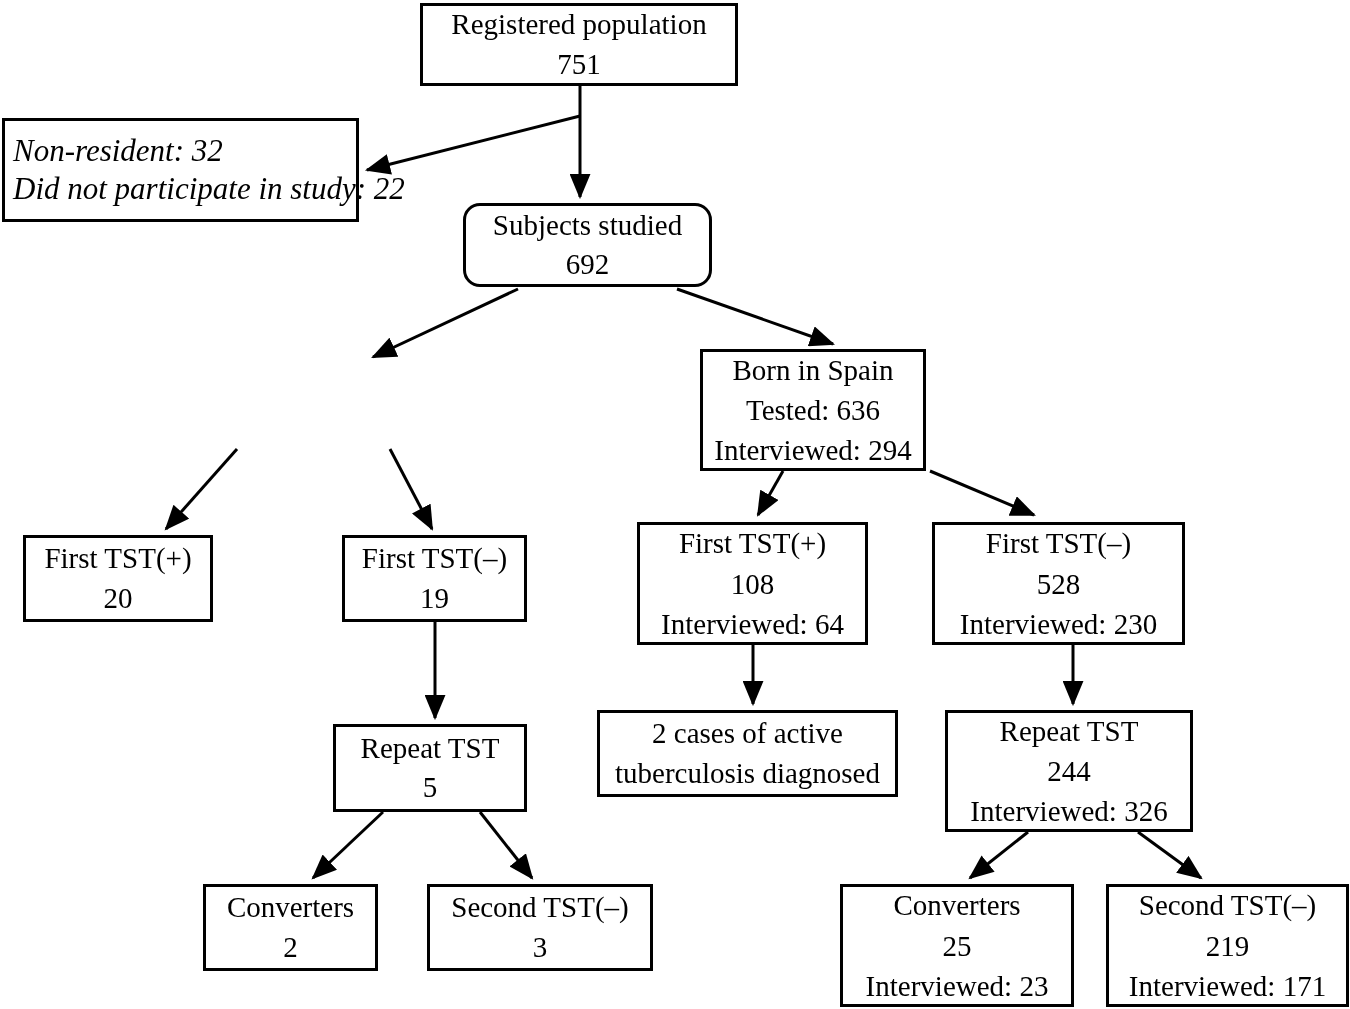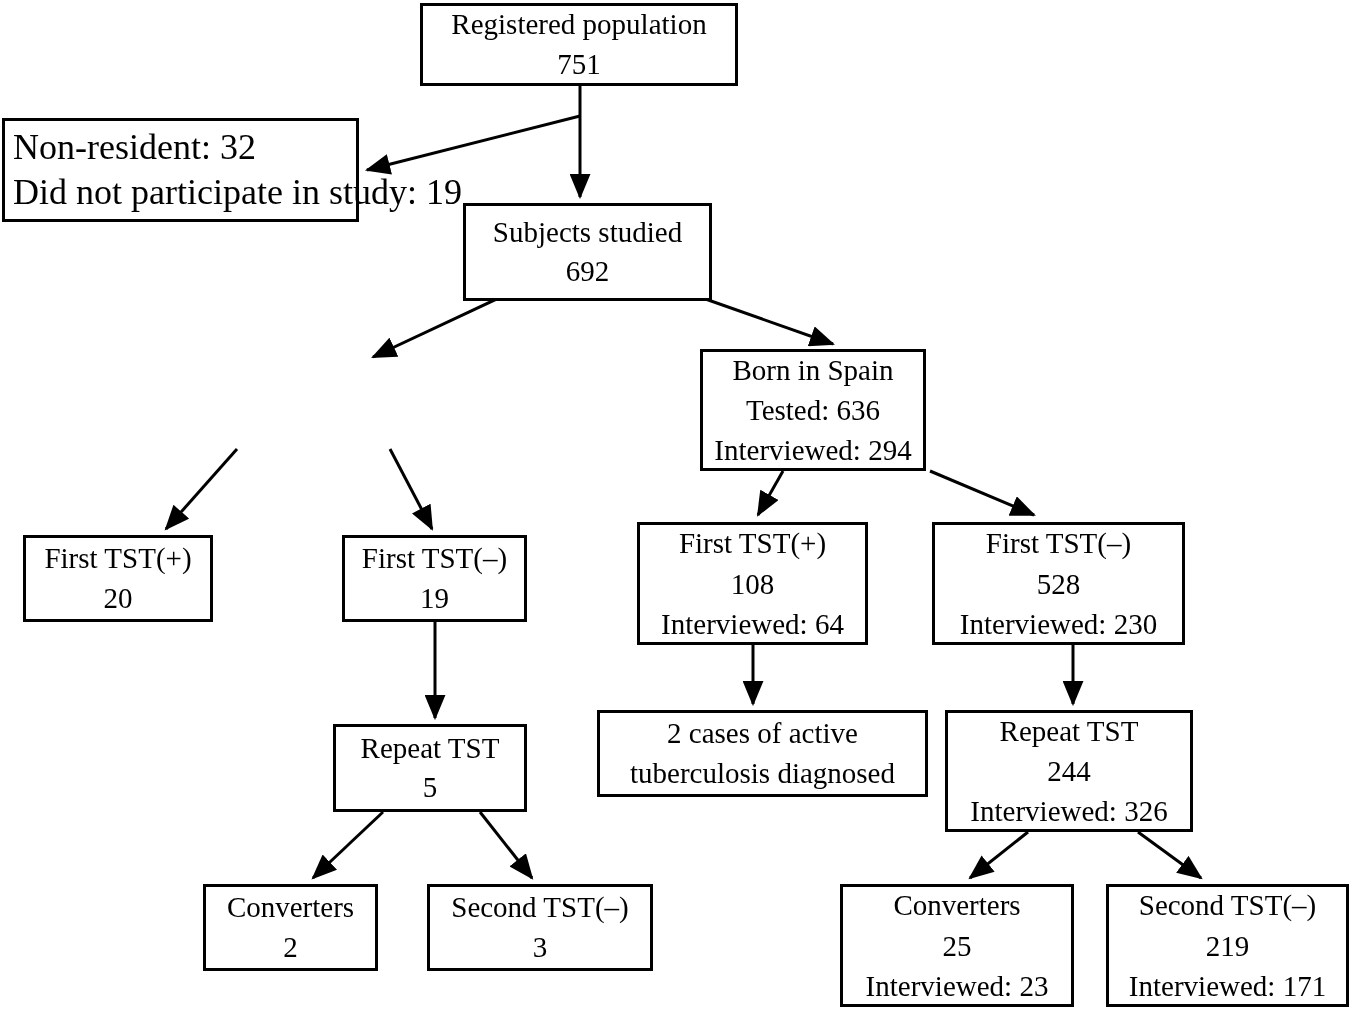--- a/index.html
+++ b/index.html
@@ -30,29 +30,29 @@
     text-align: center;
     font-size: 29px;
     line-height: 1.35;
     white-space: nowrap;
   }
   .node .ln { display: block; }
 
   .n-registered      { left: 420px;  top: 3px;   width: 318px; height: 83px; }
   .n-exclusions      { left: 2px;    top: 118px; width: 357px; height: 104px;
                        align-items: flex-start; text-align: left;
-                       padding: 0 8px; font-size: 36px; line-height: 1.24; }
-  .n-subjects        { left: 463px;  top: 203px; width: 249px; height: 98px; }
+                       padding: 0 8px; font-size: 31px; line-height: 1.24; font-style: italic; }
+  .n-subjects        { left: 463px;  top: 203px; width: 249px; height: 84px; border-radius: 17px; }
   .n-born-outside    { left: 145px;  top: 362px; width: 313px; height: 87px; }
   .n-born-in-spain   { left: 700px;  top: 349px; width: 226px; height: 122px; line-height: 1.38; }
   .n-first-pos-20    { left: 23px;   top: 535px; width: 190px; height: 87px; }
   .n-first-neg-36    { left: 342px;  top: 535px; width: 185px; height: 87px; }
   .n-first-pos-108   { left: 637px;  top: 522px; width: 231px; height: 123px; line-height: 1.38; }
   .n-first-neg-528   { left: 932px;  top: 522px; width: 253px; height: 123px; line-height: 1.38; }
-  .n-tb-cases        { left: 597px;  top: 710px; width: 331px; height: 87px; }
+  .n-tb-cases        { left: 597px;  top: 710px; width: 301px; height: 87px; }
   .n-repeat-5        { left: 333px;  top: 724px; width: 194px; height: 88px; }
   .n-repeat-244      { left: 945px;  top: 710px; width: 248px; height: 122px; line-height: 1.38; }
   .n-converters-2    { left: 203px;  top: 884px; width: 175px; height: 87px; }
   .n-second-neg-3    { left: 427px;  top: 884px; width: 226px; height: 87px; }
   .n-converters-25   { left: 840px;  top: 884px; width: 234px; height: 123px; line-height: 1.38; }
   .n-second-neg-219  { left: 1106px; top: 884px; width: 243px; height: 123px; line-height: 1.38; }
 </style>
 </head>
 <body>
 
@@ -83,21 +83,21 @@
     </g>
   </svg>
 
   <div class="node n-registered">
     <span class="ln">Registered population</span>
     <span class="ln">751</span>
   </div>
 
   <div class="node n-exclusions">
     <span class="ln">Non-resident: 32</span>
-    <span class="ln">Did not participate in study: 19</span>
+    <span class="ln">Did not participate in study: 22</span>
   </div>
 
   <div class="node n-subjects">
     <span class="ln">Subjects studied</span>
     <span class="ln">692</span>
   </div>
 
 
   <div class="node n-born-in-spain">
     <span class="ln">Born in Spain</span>

